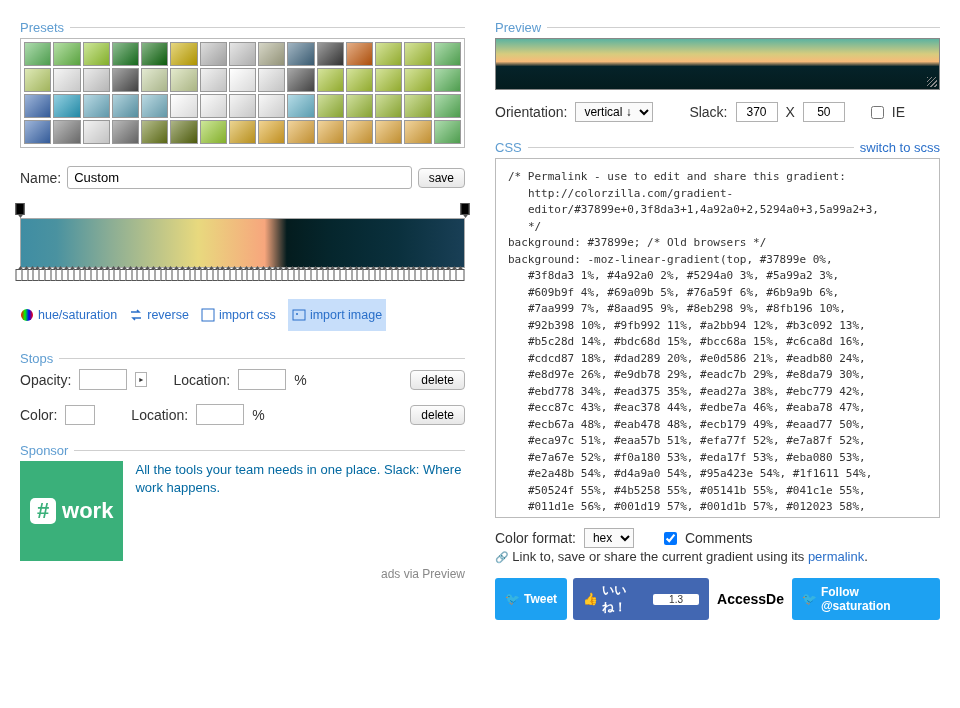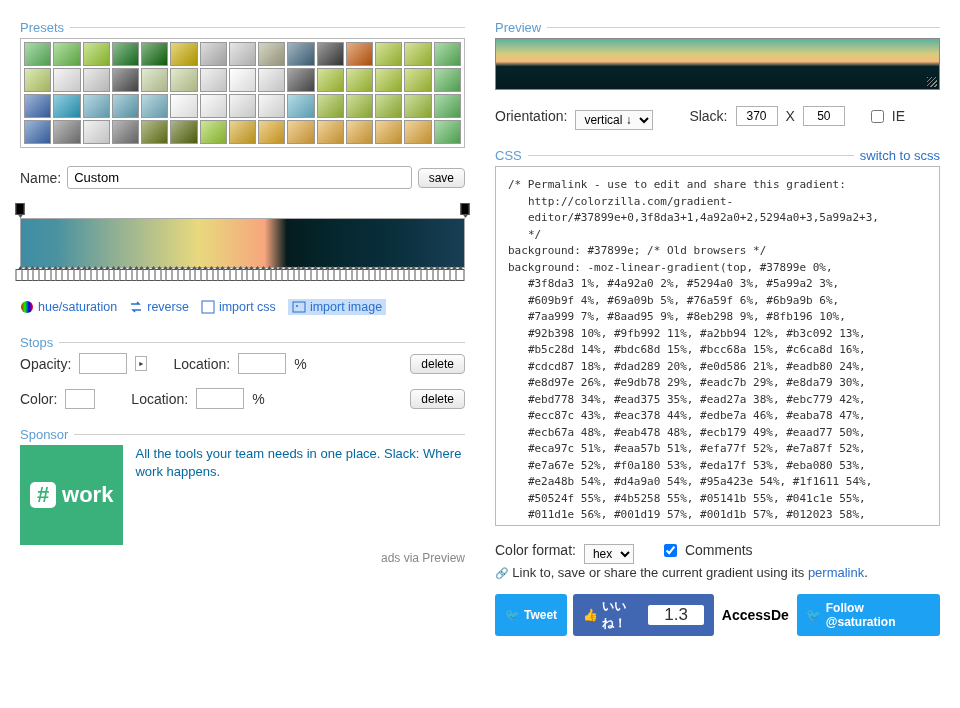--- a/index.html
+++ b/index.html
@@ -95,21 +95,21 @@
   border-left:3px solid transparent;border-right:3px solid transparent;
   border-top:4px solid #555;
 }
 .marker.bottom::after {
   content:"";position:absolute;top:-4px;left:1px;
   border-left:3px solid transparent;border-right:3px solid transparent;
   border-bottom:4px solid #555;
 }
 .editor-tools { margin-top: 16px; display: flex; gap: 12px; font-size: 12.5px; }
 .tool { display: inline-flex; align-items: center; gap: 4px; color: #2a6fc9; cursor: pointer; }
-.tool.sel { background: #c7defa; padding: 1px 4px; }
+.tool.sel { background: #c7defa; padding: 9px 4px; }
 .tool-icon { width:14px; height:14px; display:inline-block; }
 
 .stops-row {
   display: flex; align-items: center; gap: 8px;
   margin-bottom: 14px; font-size: 14px;
 }
 .stops-row .field { width: 48px; border: 1px solid #b1b1b1; padding: 2px; font-size: 13px; }
 .stops-row .spacer { flex: 1; }
 .swatch-input {
   width: 30px; height: 20px; border: 1px solid #b1b1b1; display:inline-block;
@@ -131,41 +131,41 @@
 .preview-box {
   height: 52px; border:1px solid #888;
   background: linear-gradient(180deg,#5db3a0 0%,#d7cc7e 30%,#f7bb7a 45%,#05232a 55%,#041c1e 100%);
   position:relative;
 }
 .preview-box::after{
   content:"";position:absolute;right:2px;bottom:2px;width:10px;height:10px;
   background:repeating-linear-gradient(135deg,#888 0 1px,transparent 1px 3px);
 }
 .preview-controls{display:flex;align-items:center;gap:8px;margin-top:12px;font-size:14px;flex-wrap:wrap;}
-select{border:1px solid #b1b1b1;background:#fafafa;padding:1px 4px;font-size:12px;margin-top:8px;}
+select{border:1px solid #b1b1b1;background:#fafafa;padding:1px 4px;font-size:12px;}
 .num-input{width:42px;border:1px solid #b1b1b1;padding:2px;font-size:12px;text-align:center;}
 
 .css-box{
   border:1px solid #bbb;font-family:Monaco,Menlo,Consolas,monospace;
   font-size:11px;line-height:1.5;padding:10px 12px;color:#333;
   white-space:pre-wrap;height:360px;overflow:hidden;
 }
 .format-row{display:flex;align-items:center;gap:8px;margin-top:10px;font-size:14px;}
 .link-row{margin-top:1px;font-size:13px;}
 .link-row a{color:#2a6fc9;}
 .pill-icon{display:inline-block;font-size:11px;}
 
 .social-row{display:flex;gap:6px;margin-top:14px;}
 .social-btn{
   color:#fff;font-size:12px;font-weight:bold;padding:4px 10px;border-radius:3px;
   display:inline-flex;align-items:center;gap:4px;cursor:pointer;
 }
 .tw{background:#1da1f2;}
 .fb{background:#4267b2;}
-.fb .count{background:#fff;color:#333;font-weight:normal;padding:0 16px;border-radius:2px;font-size:17px;}
+.fb .count{background:#fff;color:#333;font-weight:normal;padding:0 16px;border-radius:2px;font-size:10px;}
 .acc{background:#fff;color:#000;border:0;font-size:14px;padding:4px 2px;}
 input[type=checkbox]{margin:0;}
 </style>
 </head>
 <body>
 
 <div class="container">
 
   <div class="col">
 

